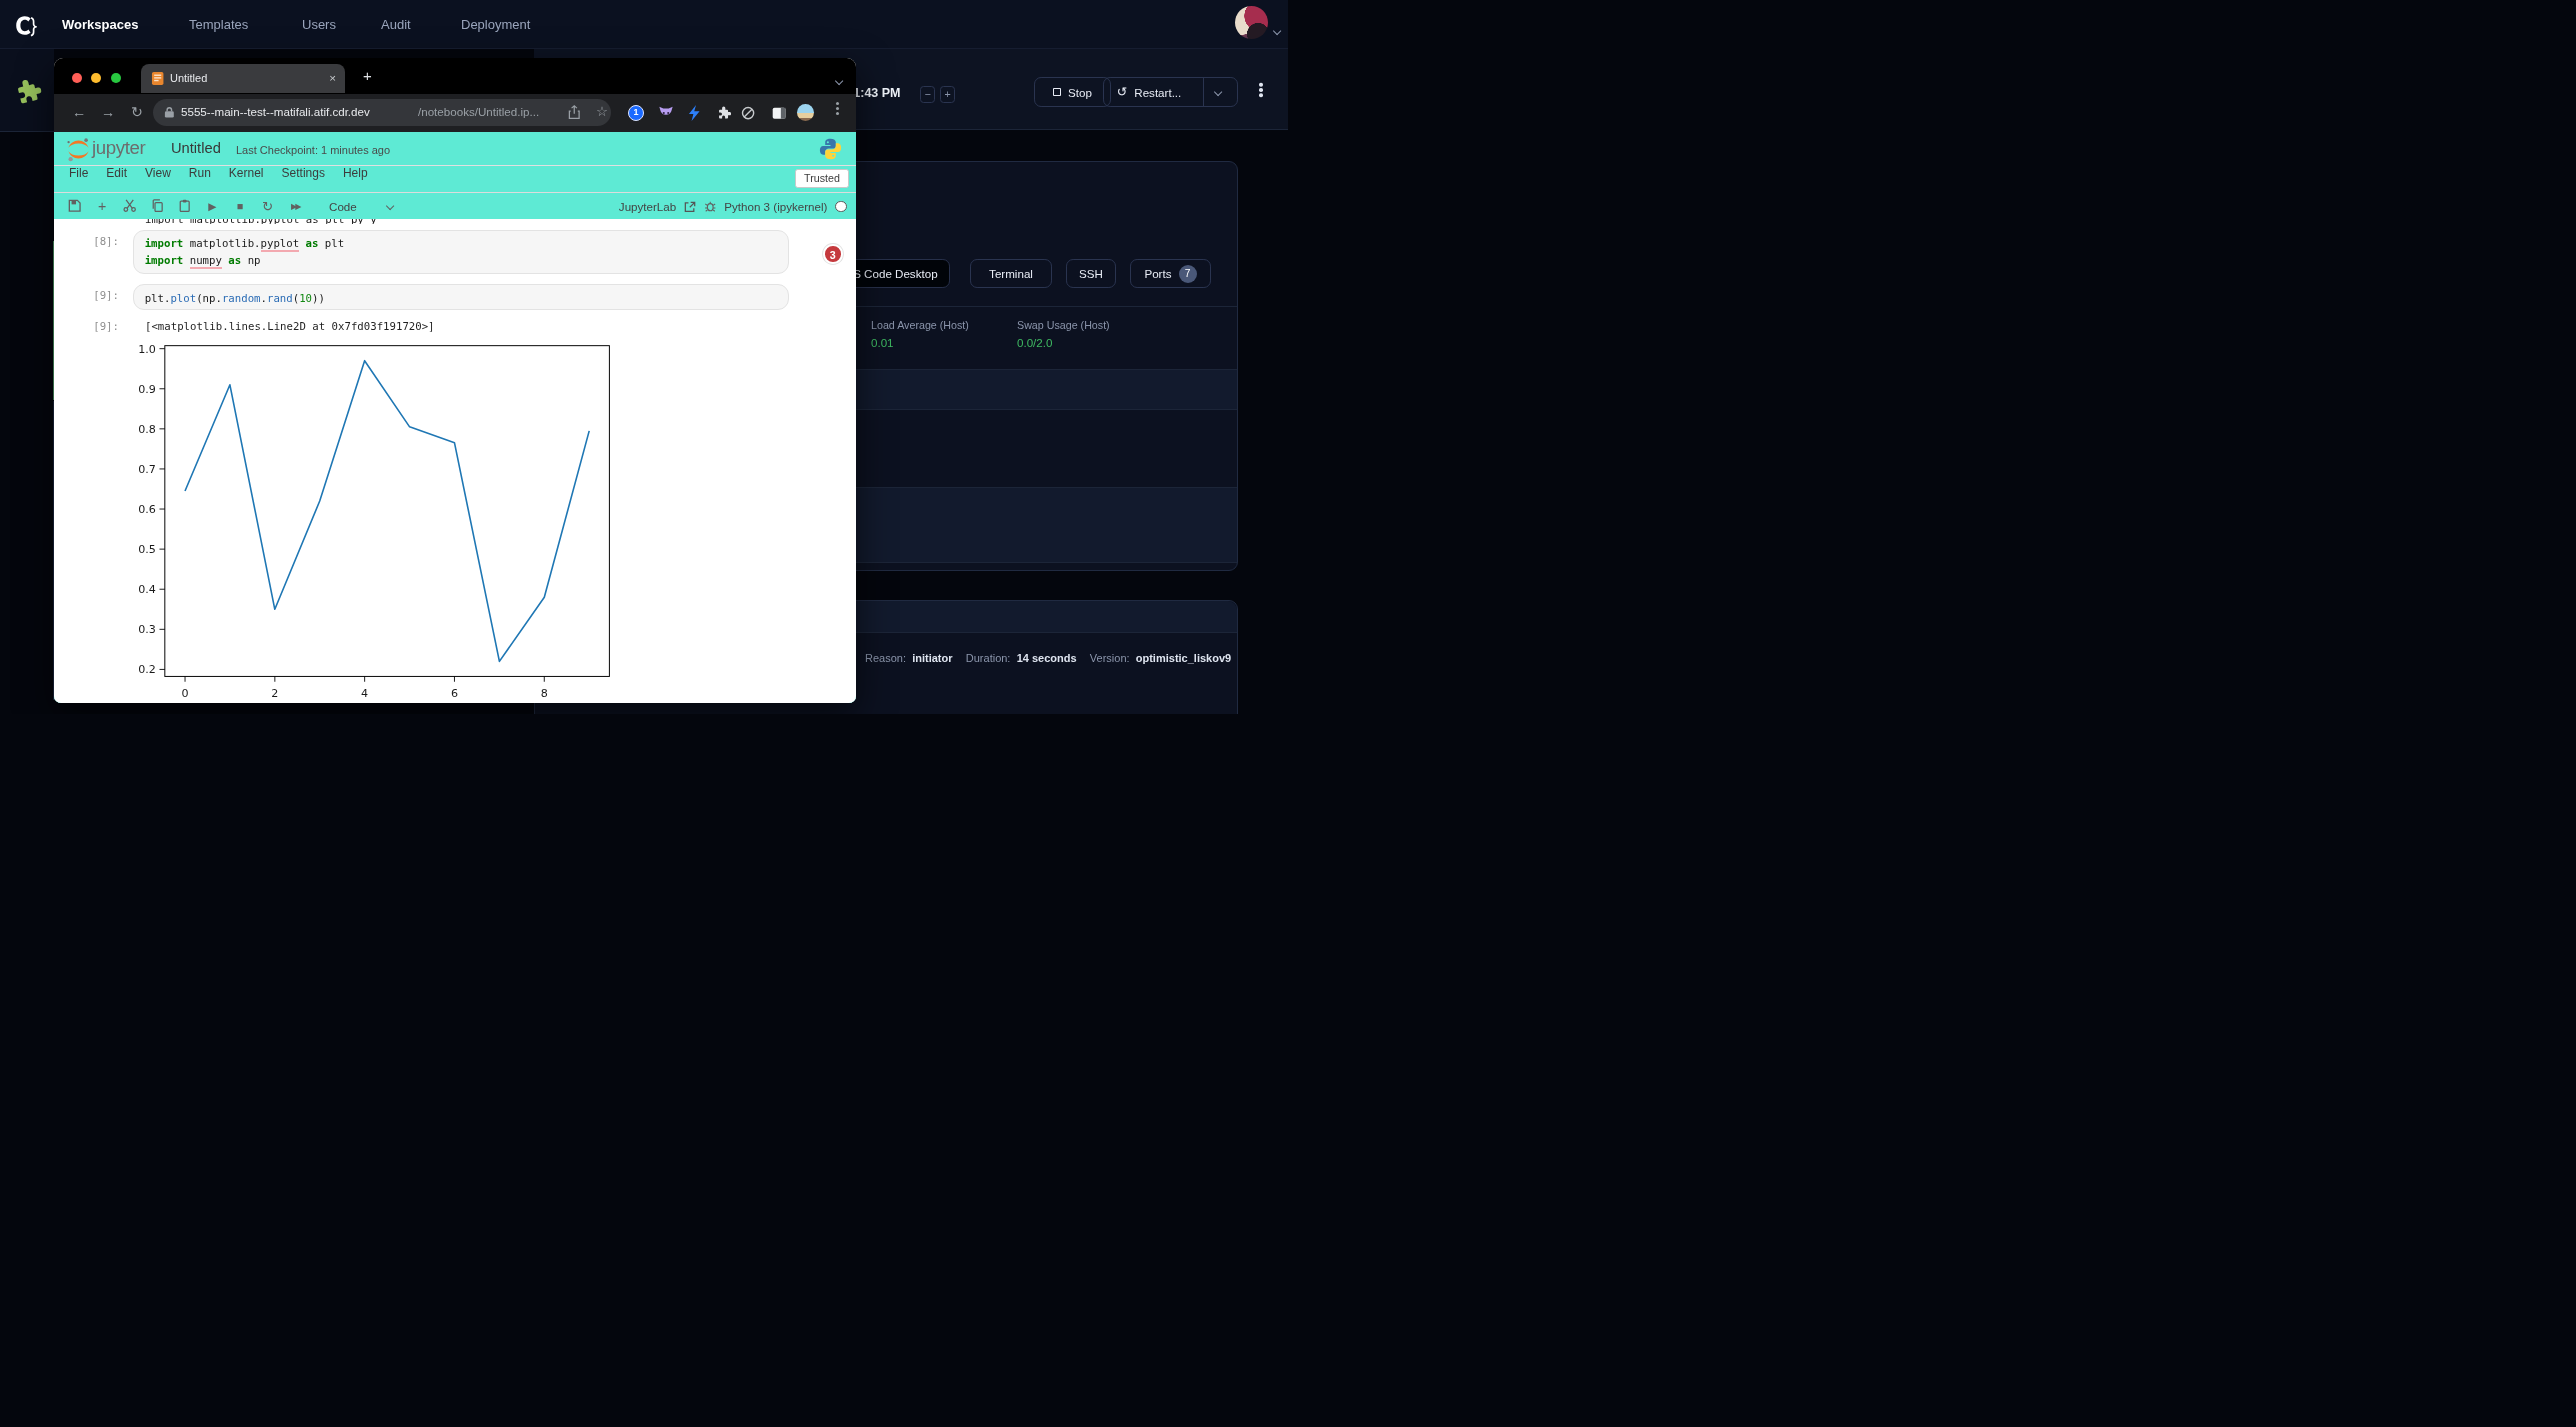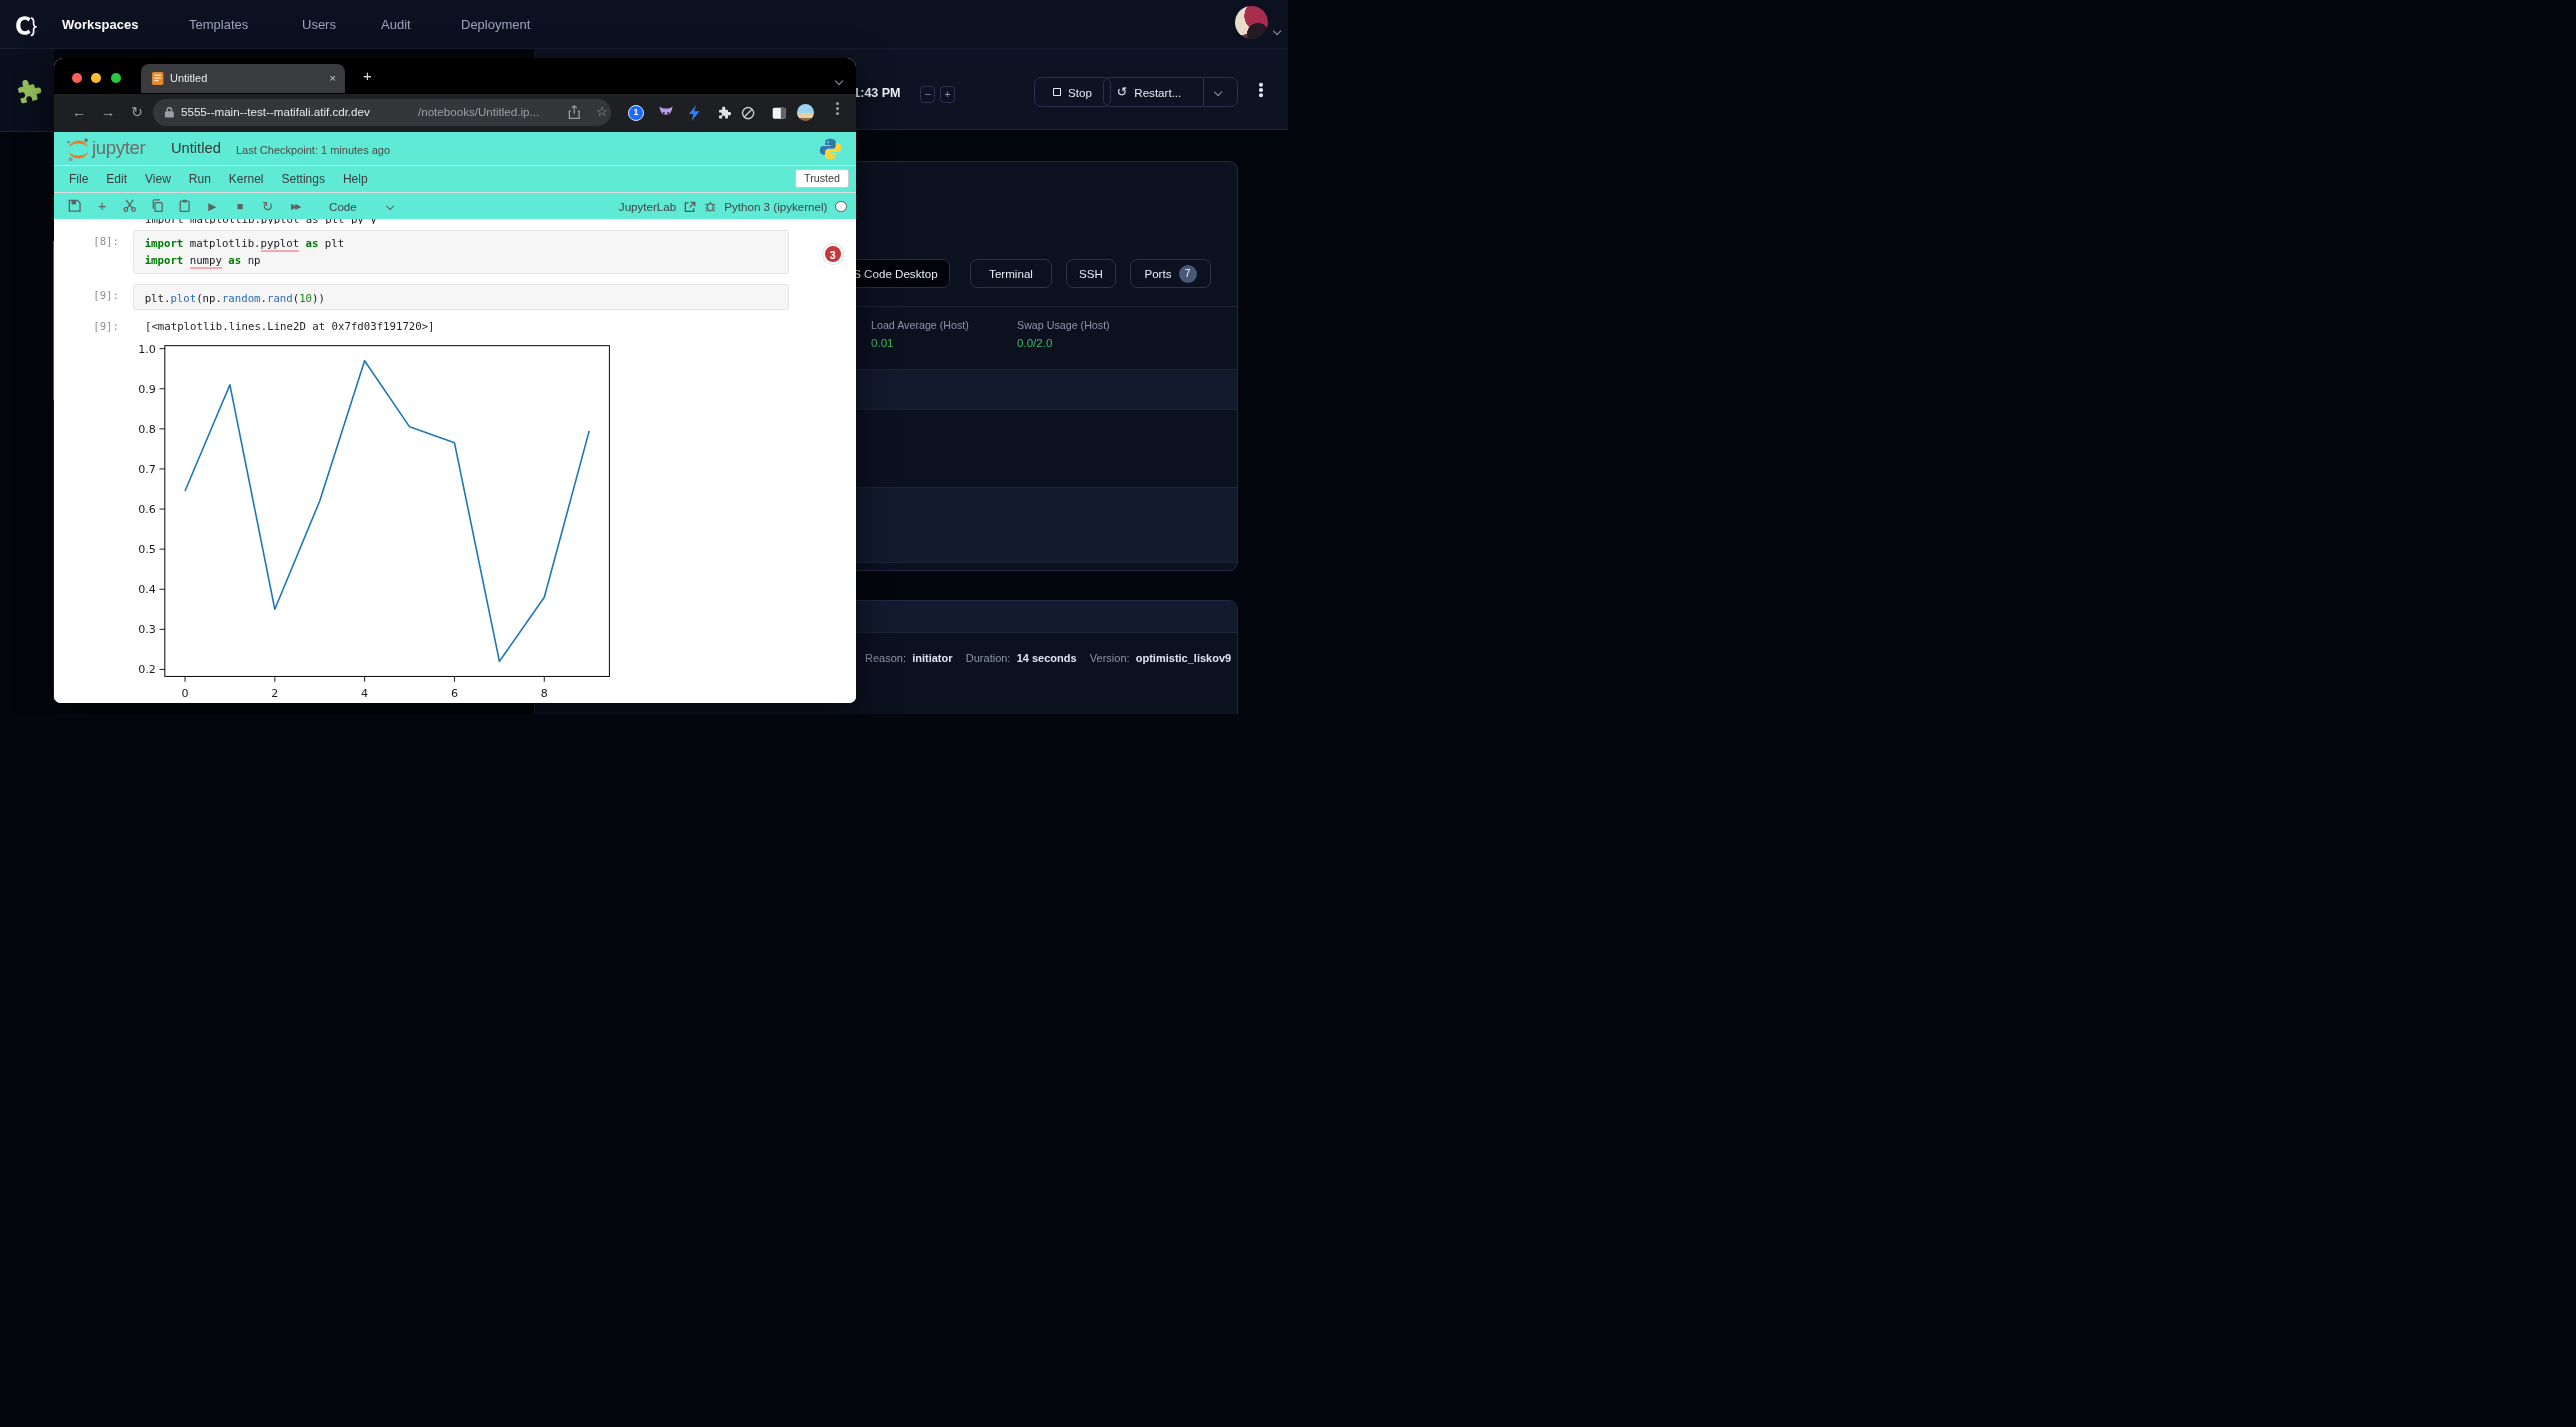--- a/index.html
+++ b/index.html
@@ -73,37 +73,37 @@
   .exticon{position:absolute;top:9.8px;width:18px;height:18px;display:flex;align-items:center;justify-content:center;}
   .bkebab{position:absolute;left:782px;top:13.4px;width:3.1px;height:3.1px;border-radius:50%;background:#9aa0a6;
           box-shadow:0 -4.9px 0 #9aa0a6,0 4.9px 0 #9aa0a6;}
   
   .jpage{position:absolute;left:0;top:74px;width:100%;height:571px;background:#5eead4;color:#3a3a3a;}
   .jheader{position:absolute;left:0;top:0;width:100%;height:34px;border-bottom:0.9px solid #e0e0e0;}
   .jwordmark{position:absolute;left:38px;top:5.3px;font-size:18.7px;color:#6d6d6d;letter-spacing:-0.4px;}
   .jtitle{position:absolute;left:117px;top:8px;font-size:14.7px;color:#383838;}
   .jchk{position:absolute;left:182px;top:11.6px;font-size:11px;color:#4a4a4a;}
   .jmenu{position:absolute;left:0;top:34px;width:100%;height:27px;border-bottom:0.9px solid #dcdcdc;
-         display:flex;align-items:center;padding-left:15px;gap:18px;font-size:12px;color:#3c3c3c;}
+         display:flex;align-items:flex-start;padding-left:15px;gap:18px;font-size:12px;color:#3c3c3c;}
   .trusted{position:absolute;right:7.1px;top:2.7px;border:0.9px solid #c9c9c9;border-radius:2.7px;background:#fff;
            font-size:10.7px;color:#3c3c3c;padding:2.7px 8px;}
   .jtool{position:absolute;left:0;top:61px;width:100%;height:27px;border-bottom:0.9px solid #dcdcdc;
          display:flex;align-items:center;padding-left:12.5px;gap:11.6px;color:#616161;}
   .tico{width:16px;height:16px;display:flex;align-items:center;justify-content:center;font-size:10.7px;}
   .codedd{display:flex;align-items:center;gap:30px;margin-left:14.2px;font-size:11.6px;color:#444;}
   .jtool-right{position:absolute;right:9px;top:0;height:27px;display:flex;align-items:center;gap:8px;
                font-size:11.6px;color:#444;}
   .kcircle{width:11.6px;height:11.6px;border:1.4px solid #5a5a5a;border-radius:50%;background:#fff;}
   .jcontent{position:absolute;left:0;top:87px;width:100%;height:558px;background:#fff;}
   .clipline{position:absolute;left:91px;top:0;width:534px;height:5.3px;overflow:hidden;}
   .clipline span{position:relative;top:-9px;font-family:"DejaVu Sans Mono",monospace;font-size:10.7px;color:#1a1a1a;}
   .prompt{position:absolute;width:65px;text-align:right;font-family:"DejaVu Sans Mono",monospace;
           font-size:10.7px;color:#8f8f8f;}
   .cellbox{position:absolute;left:79px;width:656px;background:#f6f6f6;border:0.9px solid #e3e3e3;
-           border-radius:3px;padding:4.5px 10.7px;font-family:"DejaVu Sans Mono",monospace;font-size:10.7px;
+           border-radius:11px;padding:4.5px 10.7px;font-family:"DejaVu Sans Mono",monospace;font-size:10.7px;
            line-height:17px;white-space:pre;color:#1a1a1a;}
   .tok-kw{color:#007b00;font-weight:bold;}
   .tok-fn{color:#2b6cb5;}
   .tok-num{color:#128812;}
   .ul-err{border-bottom:2.7px solid #f3a9b0;}
   .runbadge{position:absolute;left:769px;top:25px;width:19.6px;height:19.6px;border-radius:50%;background:#c5393d;
             border:2.2px solid #fff;box-shadow:0 0 0 0.9px #e3e3e3;color:#fff;font-size:10.7px;font-weight:700;
             text-align:center;line-height:19.6px;z-index:3;}
   .outtext{position:absolute;left:91px;font-family:"DejaVu Sans Mono",monospace;font-size:10.7px;color:#1f1f1f;}
 </style>

